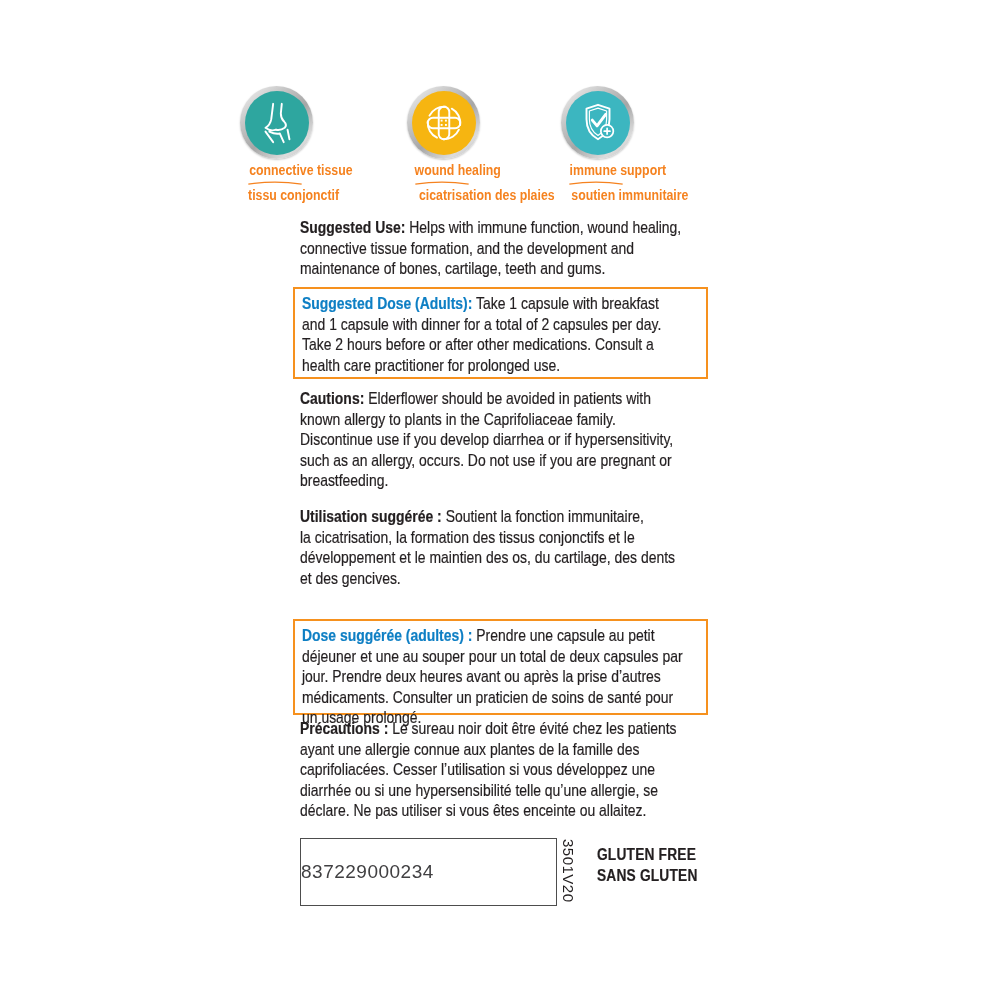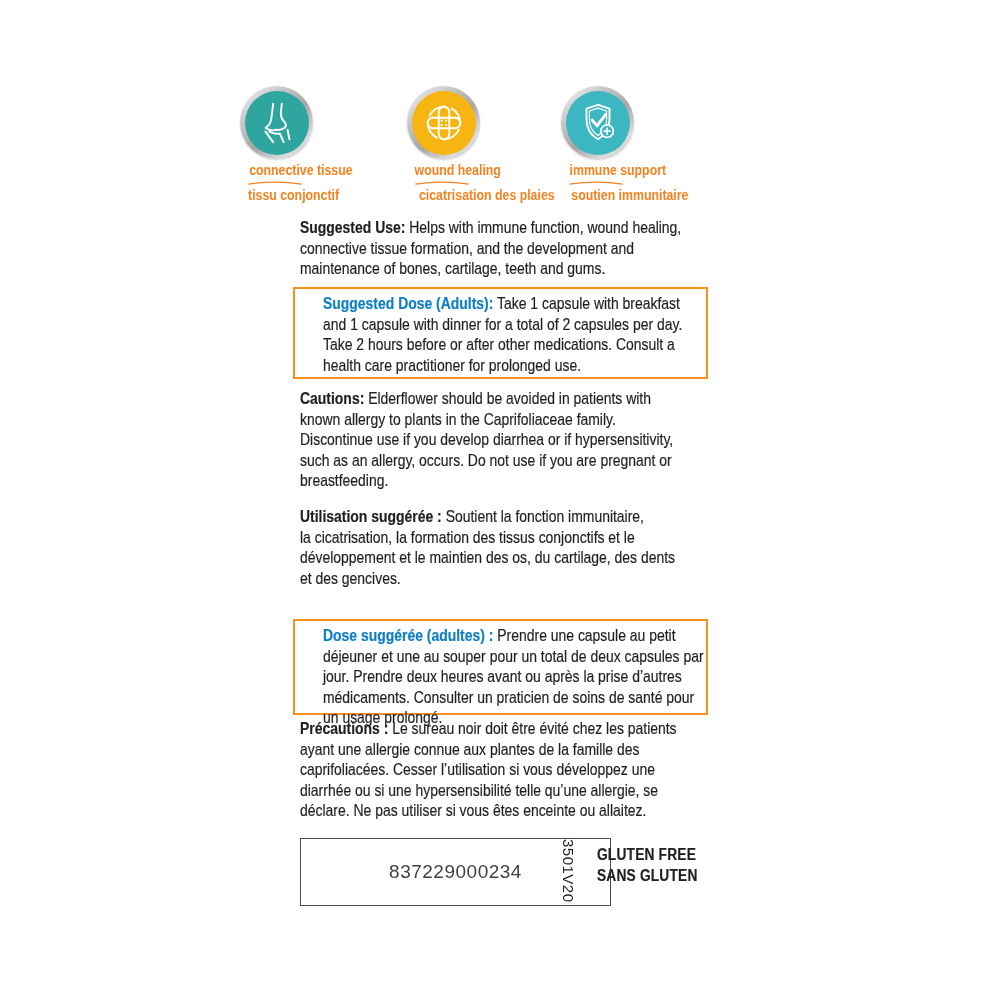--- a/index.html
+++ b/index.html
@@ -19,26 +19,26 @@
   .badge-label{color:#f5821f;font-weight:700;font-size:14.5px;line-height:17px;
     transform:scaleX(.85);white-space:nowrap;}
   .badge-label.en{margin-top:3px;}
   .badge-label.fr{margin-top:2px;}
   .swoosh{margin-top:1px;height:5px;}
   
   .para{position:absolute;left:300px;margin:0;font-size:17px;line-height:20.6px;color:#231f20;
     white-space:pre;transform:scaleX(.82);transform-origin:0 0;-webkit-text-stroke:.2px currentColor;}
   .lead{font-weight:700;color:#231f20;}
   .lead-blue{font-weight:700;color:#0e7fc4;}
-  .dose-box{position:absolute;left:293px;width:415px;border:2px solid #f6911e;box-sizing:border-box;background:#ffffff;padding-left:21px;}
+  .dose-box{position:absolute;left:293px;width:415px;border:2px solid #f6911e;box-sizing:border-box;background:#ffffff;}
   .para-in{margin:5px 0 0 7px;font-size:17px;line-height:20.6px;color:#231f20;white-space:pre;
     transform:scaleX(.82);transform-origin:0 0;-webkit-text-stroke:.2px currentColor;}
   
-  .upc-box{position:absolute;left:300px;top:838px;width:311px;height:68px;border:1px solid #4d4d4d;
-    box-sizing:border-box;display:flex;align-items:center;justify-content:center;}
+  .upc-box{position:absolute;left:300px;top:838px;width:257px;height:68px;border:1px solid #4d4d4d;
+    box-sizing:border-box;display:flex;align-items:center;}
   .upc-num{font-size:19px;letter-spacing:.5px;color:#414042;}
   .lot-code{position:absolute;left:560px;top:839px;height:72px;writing-mode:vertical-rl;
     font-size:15px;line-height:17px;letter-spacing:.5px;color:#231f20;}
   .gluten{position:absolute;left:597px;top:845px;font-weight:700;font-size:16px;line-height:20.5px;
     letter-spacing:.2px;transform:scaleX(.86);transform-origin:0 0;white-space:nowrap;-webkit-text-stroke:.2px currentColor;}
   svg{display:block;}
 </style>
 </head>
 <body>
 

